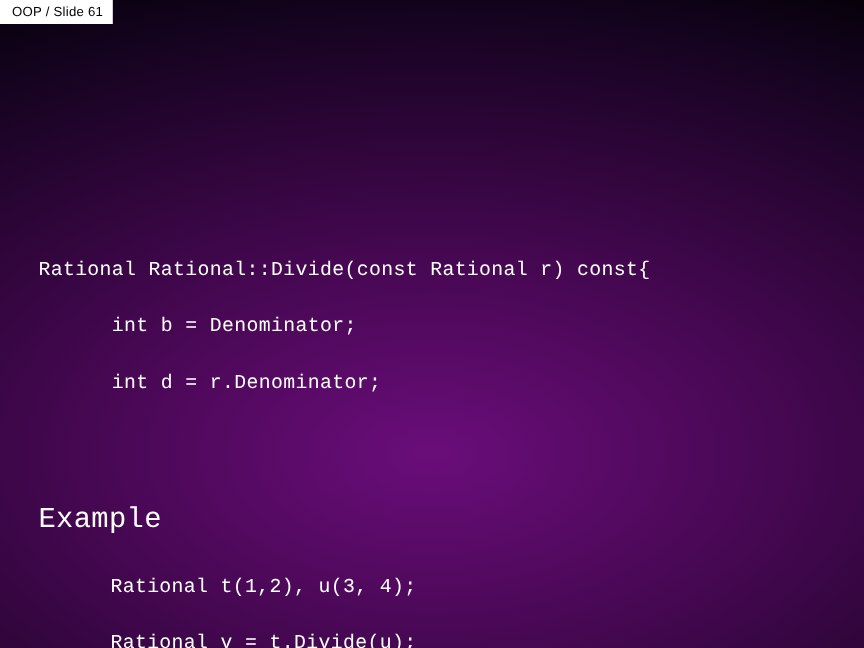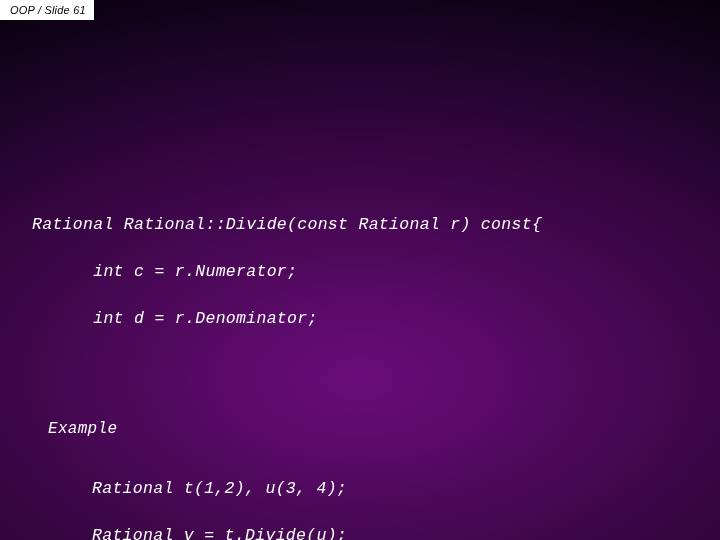--- a/index.html
+++ b/index.html
@@ -1,15 +1,15 @@
 <!DOCTYPE html>
 <html><head>
 <meta charset="utf-8">
 <style>
-  * { margin: 0; padding: 0; box-sizing: border-box; font-style: italic; }
+  * { margin: 0; padding: 0; box-sizing: border-box; }
   html, body { width: 720px; height: 540px; overflow: hidden; }
   body {
     background: radial-gradient(ellipse 120% 90% at 50% 70%, #6a0d7a 0%, #4a0856 30%, #2d0538 55%, #150320 75%, #000000 95%);
     font-family: "Courier New", Courier, monospace;
     color: #ffffff;
     position: relative;
   }
   .header {
     position: absolute;
     top: 0;
@@ -26,22 +26,22 @@
     top: 190px;
     left: 32px;
     font-size: 16.5px;
     line-height: 1.42;
     white-space: pre;
     letter-spacing: 0.3px;
   }
   .heading {
     position: absolute;
     top: 420px;
-    left: 48px;
-    font-size: 16px;
+    left: 32px;
+    font-size: 24px;
     letter-spacing: 0.3px;
   }
   .example-block {
     position: absolute;
     top: 454px;
     left: 92px;
     font-size: 16.5px;
     line-height: 1.42;
     white-space: pre;
     letter-spacing: 0.3px;
@@ -49,21 +49,21 @@
 </style>
 </head>
 <body>
 
 <div class="header">
   <span>OOP / Slide 61</span>
 </div>
 
 <div class="code-block">
 <div>Rational Rational::Divide(const Rational r) const{</div>
-<div>      int c = r.Numerator;</div>
+<div>      int b = Denominator;</div>
 <div>      int d = r.Denominator;</div>
 
 </div>
 
 <div class="heading">Example</div>
 
 <div class="example-block">
 <div>Rational t(1,2), u(3, 4);</div>
 <div>Rational v = t.Divide(u);</div>
 </div>

